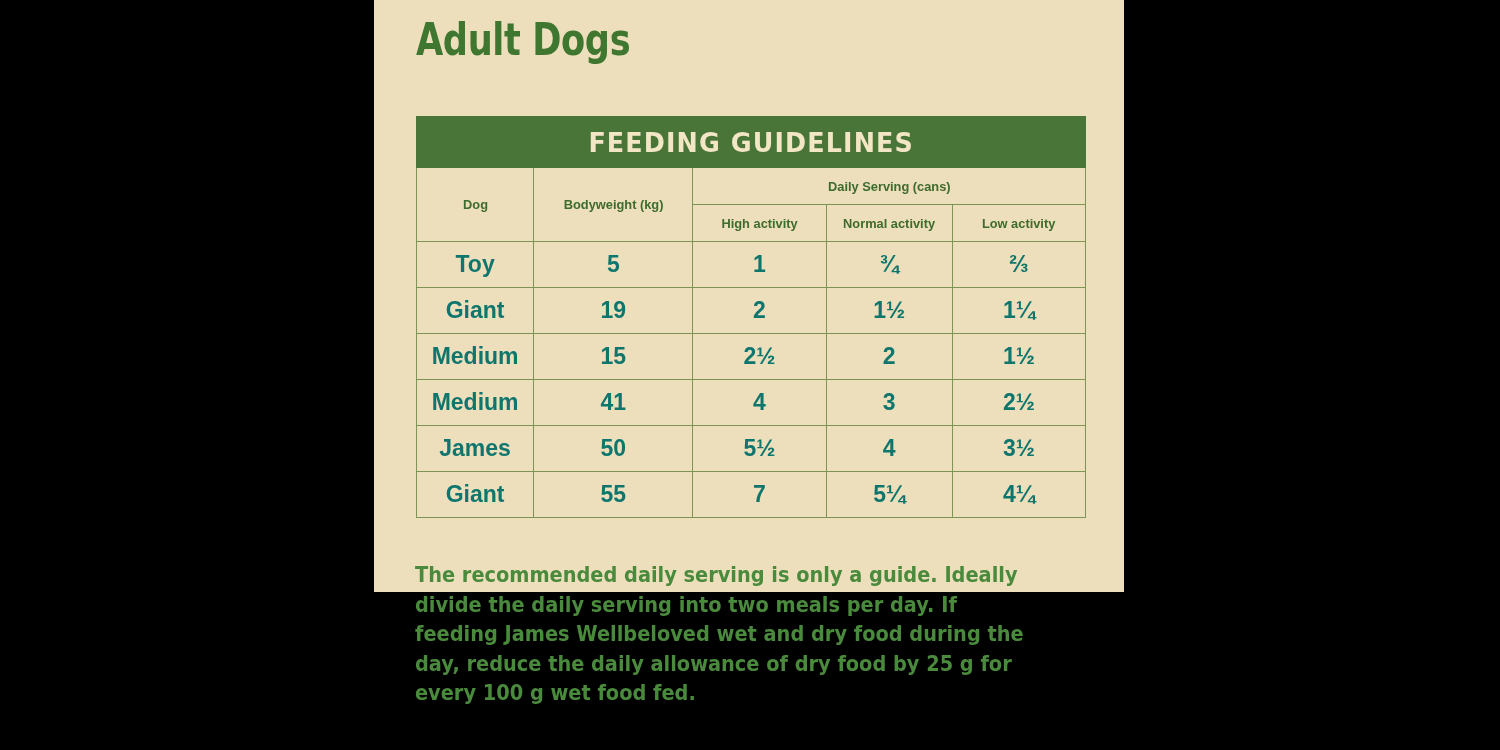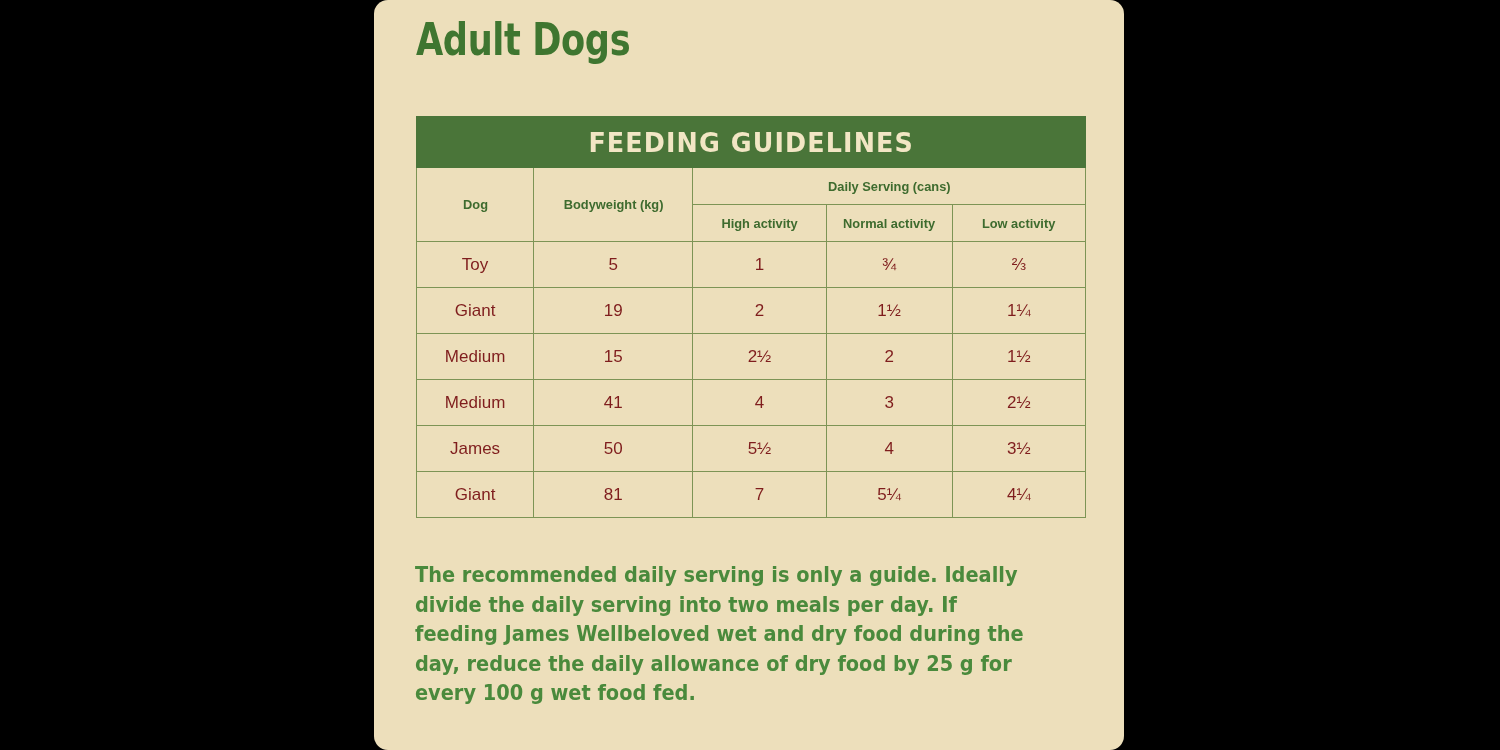--- a/index.html
+++ b/index.html
@@ -20,23 +20,22 @@
     width: 1500px;
     height: 750px;
     background: #000000;
   }
 
   #page-sheet {
     position: absolute;
     left: 374px;
     top: 0;
     width: 750px;
-    height: 750px;
+    height: 592px;
     background: #EDDFBB;
-    border-radius: 14px;
   }
 
   
   #doc-title {
     position: absolute;
     left: 42px;
     top: 14px;
     font-family: "DejaVu Sans", sans-serif;
     font-size: 44px;
     font-weight: 700;
@@ -86,23 +85,23 @@
     font-size: 13.5px;
     font-weight: 700;
     color: #3E6B2E;
     height: 36px;
     transform: scaleX(0.95);
   }
   .col-head-tall { height: 72px; }
 
   .body-cell {
     font-family: "Liberation Sans", sans-serif;
-    font-size: 17px;
-    font-weight: 400;
-    color: #7f1d1d;
+    font-size: 23px;
+    font-weight: 700;
+    color: #0f766e;
     height: 45px;
   }
 
   
   .c-dog    { width: 117px; }
   .c-weight { width: 159px; }
   .c-high   { width: 133px; }
   .c-normal { width: 126px; }
   .c-low    { width: 133px; }
 
@@ -186,21 +185,21 @@
           </tr>
           <tr>
             <td class="body-cell">James</td>
             <td class="body-cell">50</td>
             <td class="body-cell">5½</td>
             <td class="body-cell">4</td>
             <td class="body-cell">3½</td>
           </tr>
           <tr>
             <td class="body-cell">Giant</td>
-            <td class="body-cell">81</td>
+            <td class="body-cell">55</td>
             <td class="body-cell">7</td>
             <td class="body-cell">5¼</td>
             <td class="body-cell">4¼</td>
           </tr>
         </tbody>
     </table>
 
     <div id="footer-note">The recommended daily serving is only a guide. Ideally divide the daily serving into two meals per day. If feeding James Wellbeloved wet and dry food during the day, reduce the daily allowance of dry food by 25 g for every 100 g wet food fed.</div>
 
   </div>

